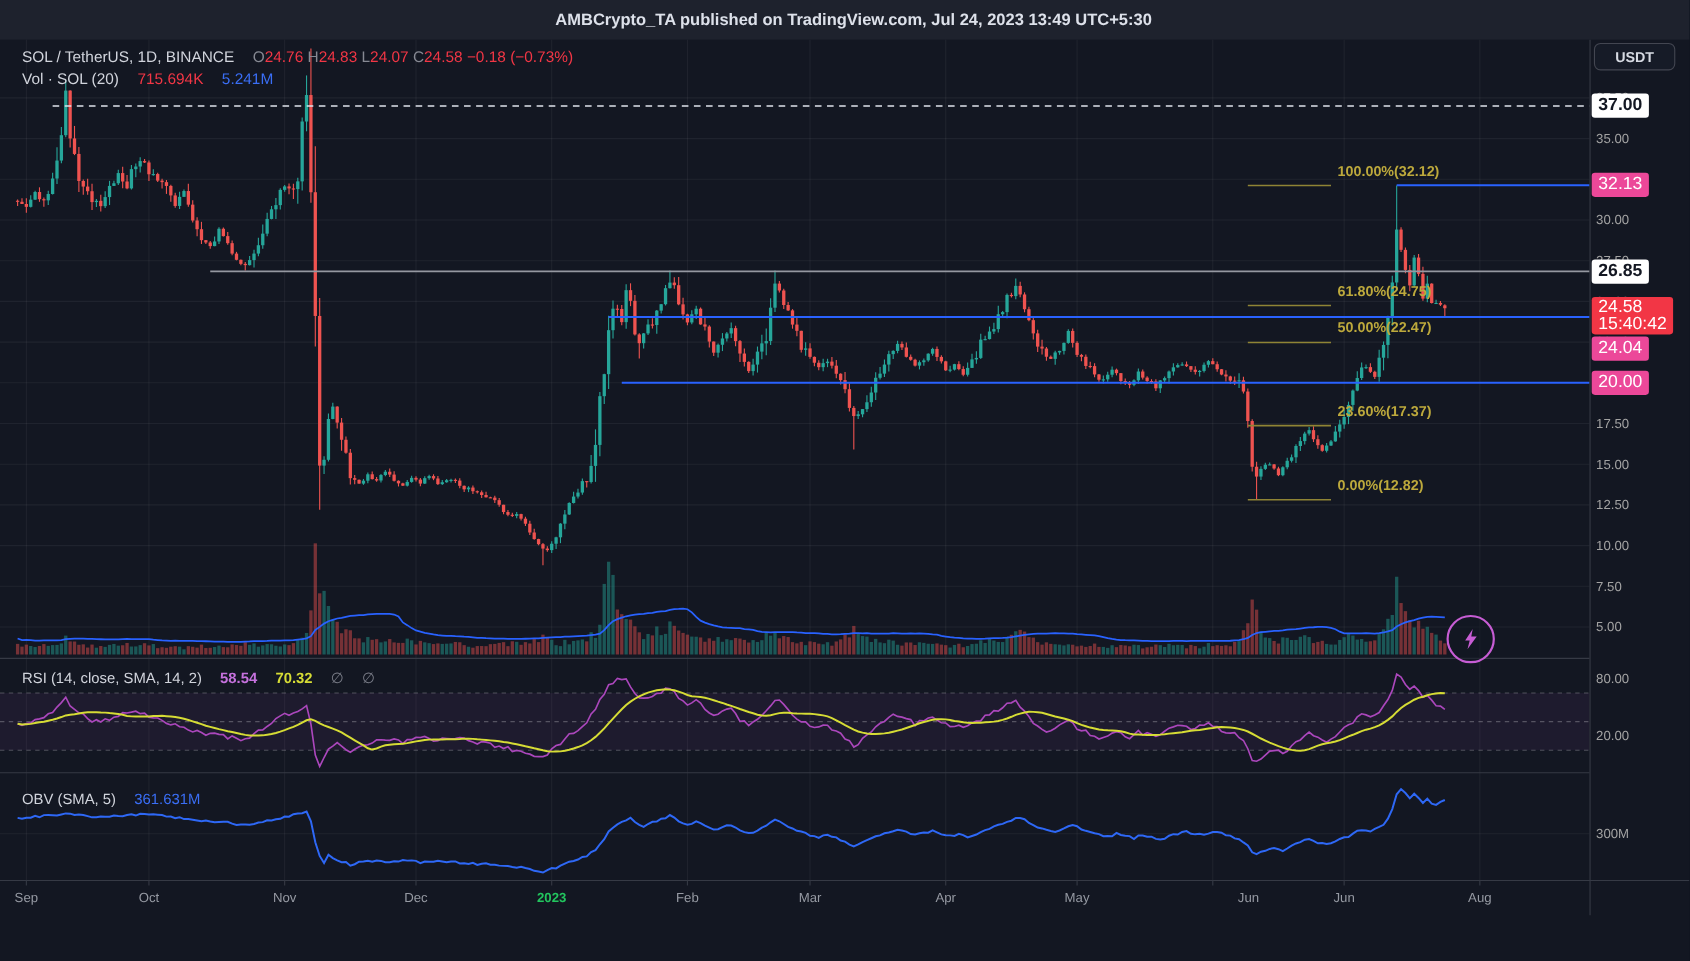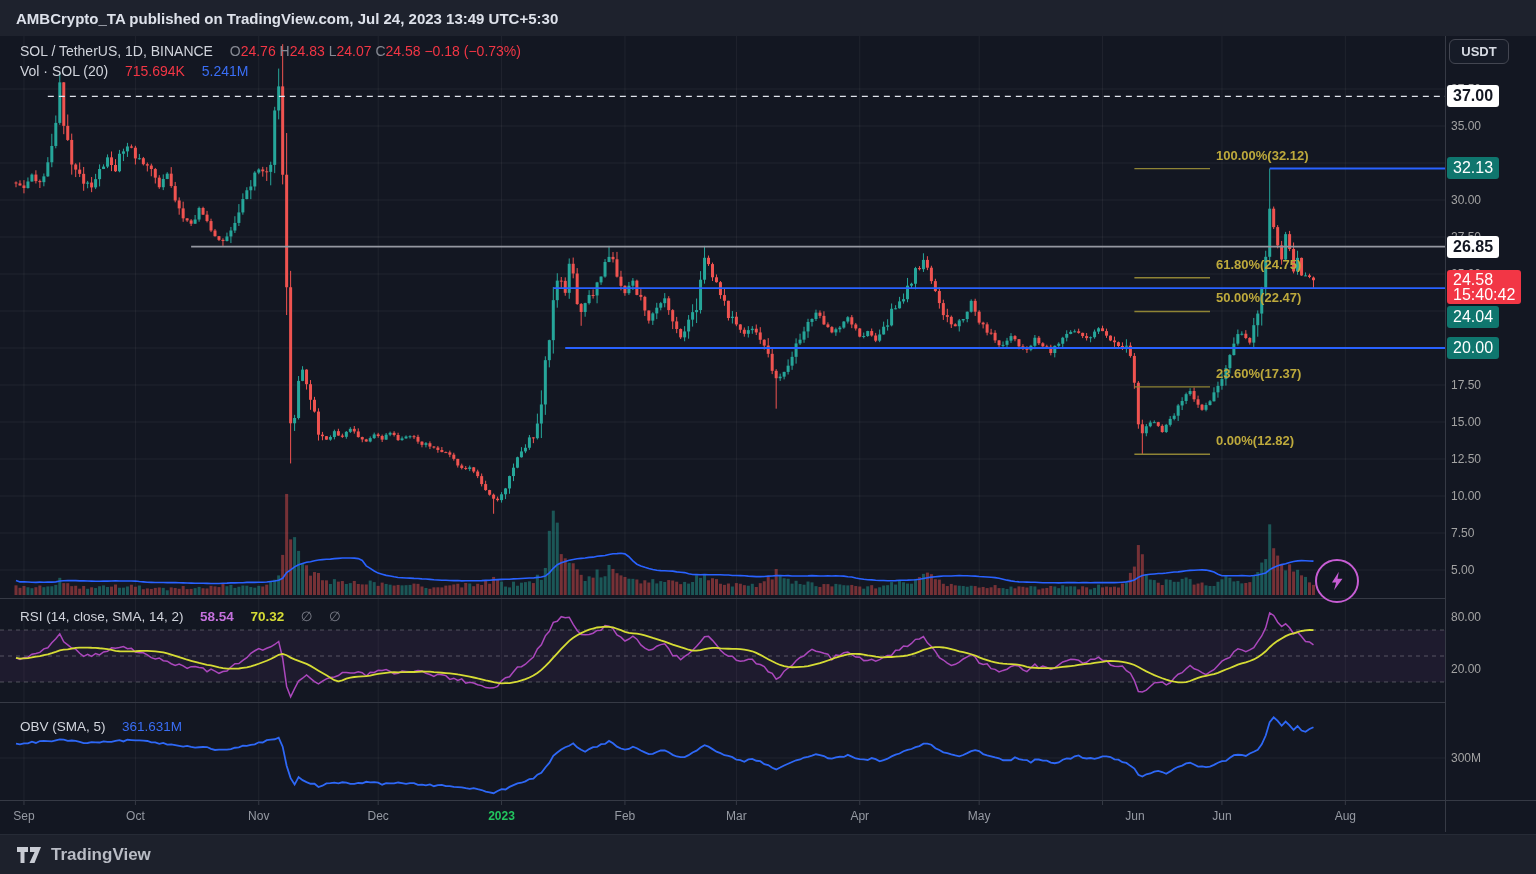--- a/index.html
+++ b/index.html
@@ -1,44 +1,44 @@
 <!DOCTYPE html>
 <html><head>
 <meta charset="utf-8">
 <style>
   html,body{margin:0;padding:0;background:#131722;width:1536px;height:874px;overflow:hidden;
     font-family:"Liberation Sans", sans-serif;}
   #app{position:relative;width:1536px;height:874px;background:#131722;}
   #chart-svg{position:absolute;left:0;top:0;z-index:1;}
   .top-bar{position:absolute;top:0;left:0;width:1536px;height:36px;background:#1e222d;z-index:6;
-    display:flex;align-items:center;box-sizing:border-box;padding-left:16px;}
+    display:flex;align-items:center;box-sizing:border-box;padding-left:16px;justify-content:center;}
   .top-bar span{color:#dde1ea;font-size:15px;font-weight:700;}
   .legend{position:absolute;left:20px;z-index:4;white-space:nowrap;font-size:14px;color:#d1d4dc;}
   .legend .k{color:#868993;}
   .legend .red{color:#f23645;}
   .legend .blue{color:#3a6ef5;}
   .legend .purple{color:#c571dd;font-weight:700;}
   .legend .yellow{color:#d6dc35;font-weight:700;}
   .legend .gray{color:#787b86;}
   .legend .sp{display:inline-block;width:9px;}
   #legend1{top:43px;}
   #legend2{top:63px;}
   #legend-rsi{top:608px;font-size:13.5px;}
   #legend-obv{top:719px;font-size:13.5px;}
-  .usdt{position:absolute;top:39px;left:1449px;width:60px;height:25px;z-index:7;
+  .usdt{position:absolute;top:39px;left:1449px;width:74px;height:25px;z-index:7;
     background:#161b27;border:1px solid #434651;border-radius:6px;color:#d6dae2;
     font-weight:700;font-size:13px;font-family:"Liberation Sans",sans-serif;cursor:pointer;}
   .flash-btn{position:absolute;left:1315px;top:559px;width:40px;height:40px;border-radius:50%;
     border:2px solid #c75dd4;background:rgba(19,23,34,0.55);z-index:4;display:flex;
     align-items:center;justify-content:center;cursor:pointer;}
   .axlabel{position:absolute;left:1451px;transform:translateY(-50%);font-size:12px;color:#a3a3a3;z-index:3;}
   .axbox{position:absolute;left:1447px;transform:translateY(-50%);font-size:16px;z-index:4;
     border-radius:3px;padding:2px 6px;min-width:50px;box-sizing:border-box;}
   .axbox.white{background:#ffffff;color:#131722;text-align:center;font-weight:600;}
-  .axbox.blue{background:#0f766e;color:#ffffff;text-align:center;}
+  .axbox.blue{background:#ec4899;color:#ffffff;text-align:center;}
   .axbox.red{background:#f23645;color:#ffffff;text-align:left;line-height:15px;min-width:68px;}
   .fib{position:absolute;left:1216px;transform:translateY(-100%);font-size:13px;font-weight:700;
     color:#bda93c;z-index:3;padding-bottom:4px;}
   .mon{position:absolute;top:809px;transform:translateX(-50%);font-size:12px;color:#969aa3;z-index:3;}
   .mon.hl{color:#22c55e;font-weight:600;}
   .bottom-bar{position:absolute;left:0;bottom:0;width:1536px;height:40px;background:#1d212c;
     border-top:1px solid #262b36;z-index:6;display:flex;align-items:center;gap:9px;
     box-sizing:border-box;padding-left:16px;}
   .tv-name{color:#b9bcc5;font-weight:700;font-size:17px;}
 </style>
@@ -1189,20 +1189,13 @@
       <div class="mon hl" style="left: 501.56px;">2023</div>
       <div class="mon" style="left: 624.94px;">Feb</div>
       <div class="mon" style="left: 736.38px;">Mar</div>
       <div class="mon" style="left: 859.76px;">Apr</div>
       <div class="mon" style="left: 979.16px;">May</div>
       <div class="mon" style="left: 1135px;">Jun</div>
       <div class="mon" style="left: 1221.94px;">Jun</div>
       <div class="mon" style="left: 1345.32px;">Aug</div>
     </div>
 
-  <div class="bottom-bar">
-    <svg width="26" height="18" viewBox="0 0 26 18">
-      <path d="M1 1 H12 V6 H8.5 V17 H4.5 V6 H1 Z" fill="#c9ccd4"></path>
-      <path d="M14 1 H25 L18.5 17 H13.5 L18.6 6 H14 Z" fill="#c9ccd4"></path>
-    </svg>
-    <span class="tv-name">TradingView</span>
-  </div>
 </div>
 
 </body></html>

